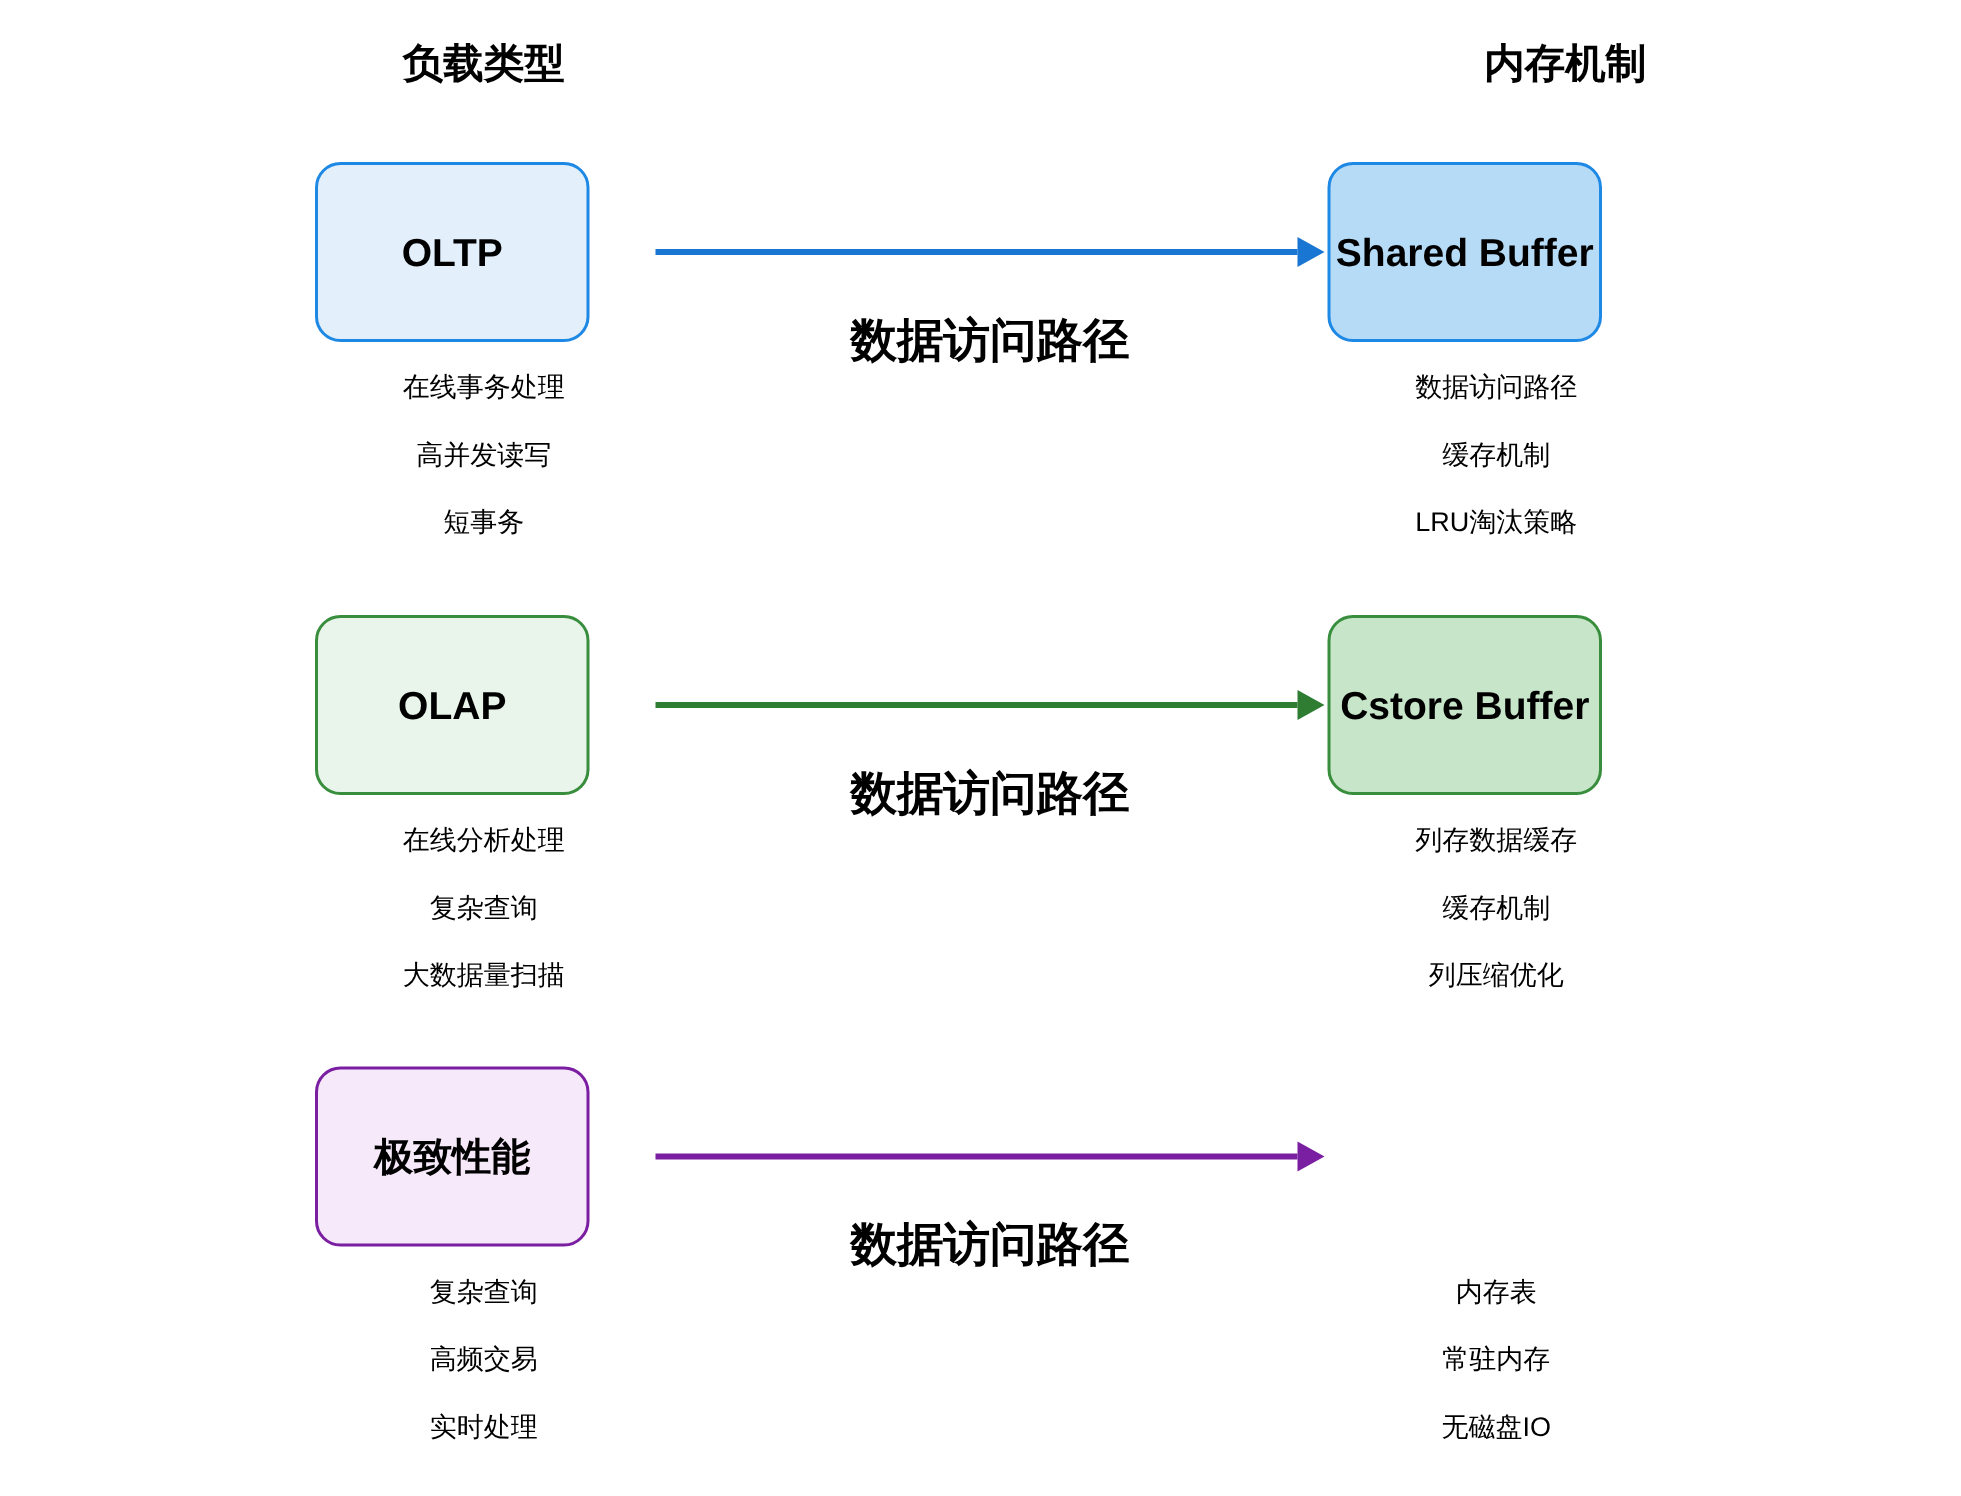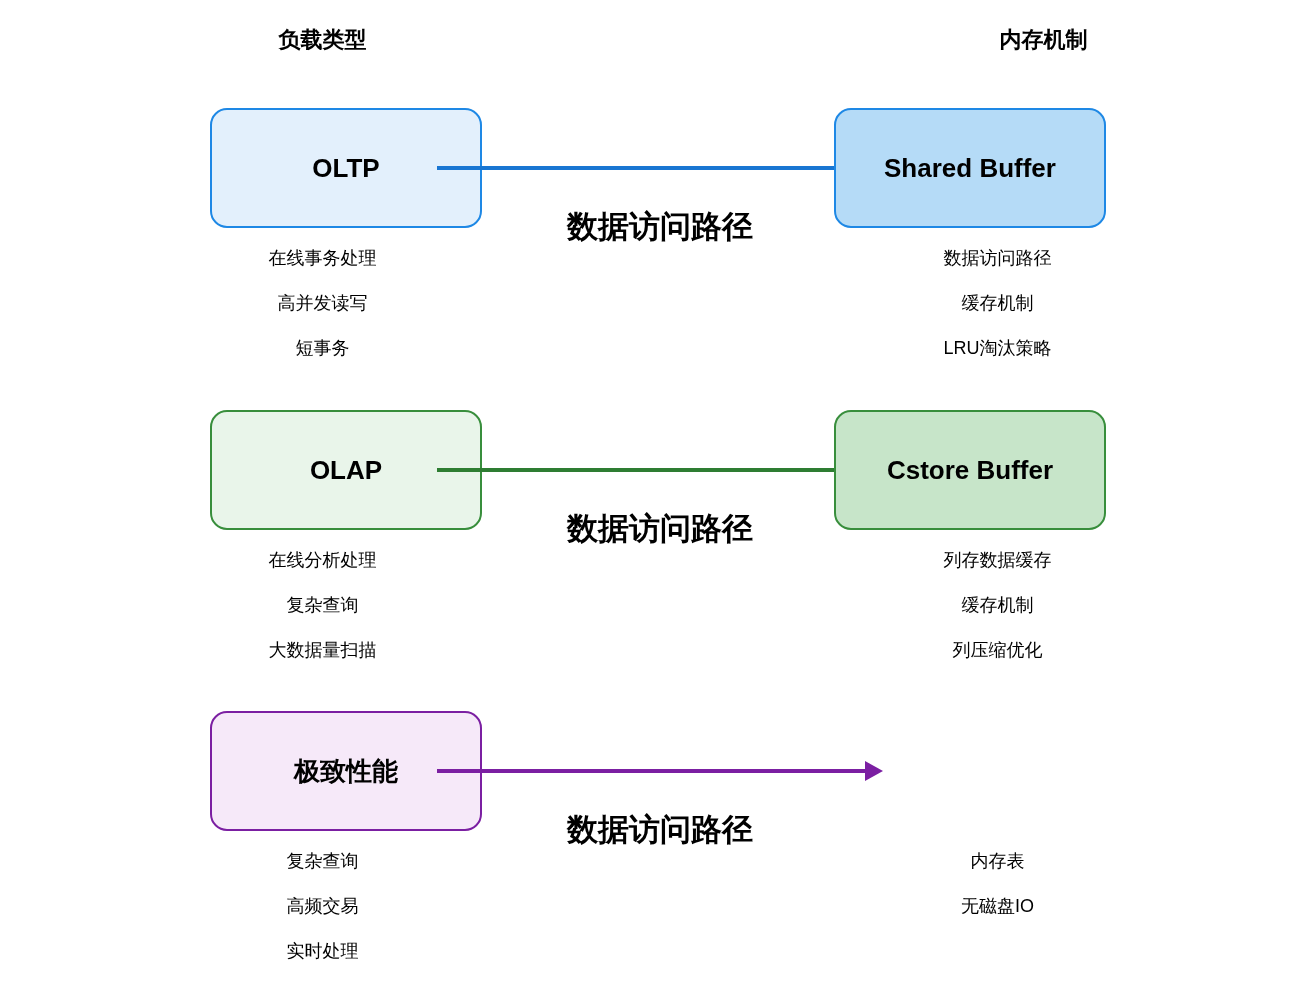--- a/index.html
+++ b/index.html
@@ -14,48 +14,48 @@
     width: 1307px;
     height: 997px;
     background: #ffffff;
     overflow: hidden;
   }
   .col-header {
     position: absolute;
     top: 28px;
     width: 225px;
     text-align: center;
-    font-size: 22px;
+    font-size: 27px;
     font-weight: bold;
     line-height: 1.1;
     white-space: nowrap;
   }
   .col-header.left  { left: 210px; }
   .col-header.right { left: 931px; }
 
   .row {
     position: absolute;
     left: 0;
     width: 1307px;
     height: 290px;
   }
   .box {
     position: absolute;
     top: 0;
-    width: 272px;
+    width: 183px;
     height: 120px;
     border-radius: 17px;
     border: 2px solid var(--border);
     display: flex;
     align-items: center;
     justify-content: center;
     box-sizing: border-box;
   }
   .box.src { left: 210px; background: var(--src-fill); }
-  .box.tgt { left: 834px; background: var(--tgt-fill); justify-content: center; }
+  .box.tgt { left: 885px; background: var(--tgt-fill); justify-content: center; }
   .box-label {
     font-size: 26px;
     font-weight: bold;
     white-space: nowrap;
   }
   .arrow {
     position: absolute;
     left: 437px;
     top: 0;
     width: 446px;
@@ -171,17 +171,18 @@
       <div class="arrow-head"></div>
     </div>
     <div class="arrow-label">数据访问路径</div>
     <div class="descs src-descs">
       <div class="desc">复杂查询</div>
       <div class="desc">高频交易</div>
       <div class="desc">实时处理</div>
     </div>
     <div class="descs tgt-descs">
       <div class="desc">内存表</div>
+      <div class="desc">常驻内存</div>
       <div class="desc">无磁盘IO</div>
     </div>
   </div>
 
 </div>
 
 </body></html>

